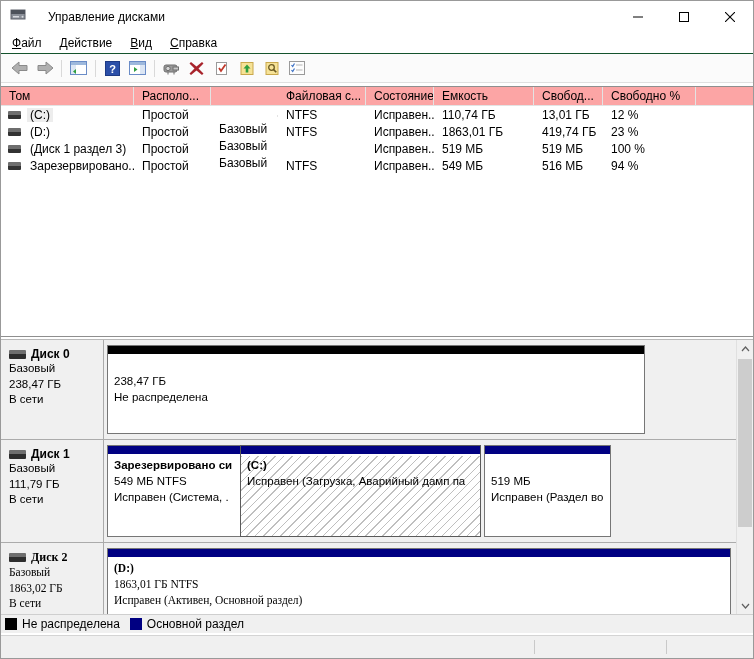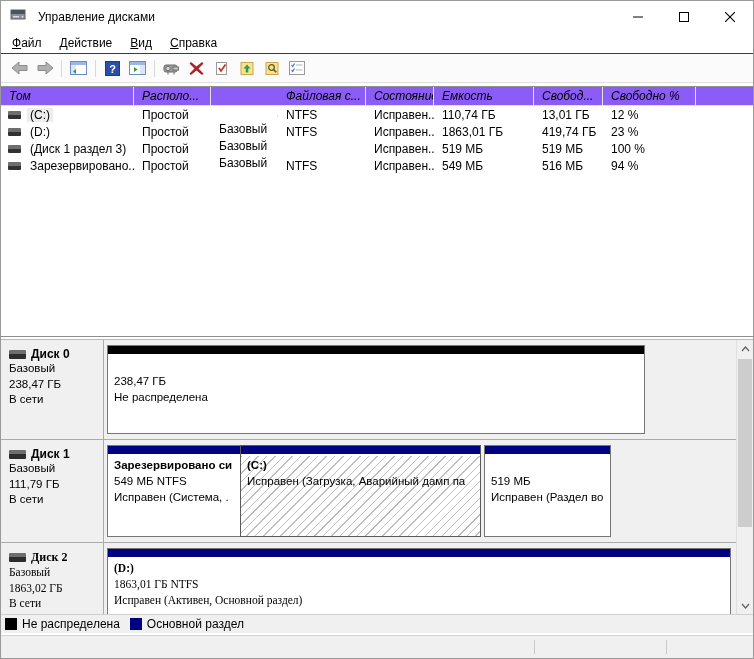--- a/index.html
+++ b/index.html
@@ -2,38 +2,38 @@
 <html><head>
 <meta charset="utf-8">
 <style>
   * { margin:0; padding:0; box-sizing:border-box; }
   html,body { background:#fff; }
   body { font-family:"Liberation Sans", sans-serif; color:#000; }
   .window { width:754px; height:659px; border:1px solid #999; display:flex; flex-direction:column; background:#fff; overflow:hidden; }
 
   
   .titlebar { height:31px; flex:0 0 31px; display:flex; align-items:center; padding-left:9px; background:#fff; }
-  .title-text { font-size:12px; margin-left:12px; }
+  .title-text { font-size:12px; margin-left:22px; }
   .win-controls { margin-left:auto; display:flex; height:31px; }
   .win-btn { width:46px; height:31px; display:flex; align-items:center; justify-content:center; background:#fff; }
   .win-btn svg { display:block; }
 
   
   .menubar { height:22px; flex:0 0 22px; display:flex; align-items:center; padding-left:2px; border-bottom:1px solid #14532d; background:#fff; }
   .menu-item { font-size:12px; padding:2px 9px; }
   .menu-item .accel { text-decoration:underline; }
 
   
   .toolbar { height:29px; flex:0 0 29px; display:flex; align-items:center; padding-left:6px; border-bottom:1px solid #e0e0e0; background:#fbfbfb; }
   .tbtn { width:23px; height:23px; display:flex; align-items:center; justify-content:center; margin:0 1px; }
   .tsep { width:1px; height:17px; background:#d9d9d9; margin:0 4px; }
 
   
   .listpane { margin-top:3px; height:251px; flex:0 0 251px; border-top:1px solid #8f8f8f; border-bottom:1px solid #8f8f8f; background:#fff; display:flex; flex-direction:column; overflow:hidden; }
-  .lv-header { display:flex; height:19px; flex:0 0 19px; border-bottom:1px solid #e3e3e3; background:#8b5cf6;font-style:italic; }
+  .lv-header { display:flex; height:19px; flex:0 0 19px; border-bottom:1px solid #e3e3e3; background:#fca5a5; }
   .hcell { font-size:12px; padding:2px 0 0 8px; border-right:1px solid #e3e3e3; overflow:hidden; white-space:nowrap; }
   .lv-row { display:flex; height:17px; flex:0 0 17px; align-items:center; }
   .cell { font-size:12px; padding-left:8px; overflow:hidden; white-space:nowrap; }
   .c0 { width:133px; } .c1 { width:77px; } .c2 { width:67px;margin-top:28px; } .c3 { width:88px; }
   .c4 { width:68px; } .c5 { width:100px; } .c6 { width:69px; } .c7 { width:93px; } .c8 { flex:1; border-right:none; }
   .cell.c0 { padding-left:7px; display:flex; align-items:center; }
   .vol-ico { display:inline-block; width:13px; height:8px; margin-right:6px; border-radius:1px;
              background:linear-gradient(#6e6e6e 45%, #323232 45%); flex:0 0 13px; }
   .vol-label { padding:0 3px; }
   .row-selected .vol-label { background:#ededed; }

